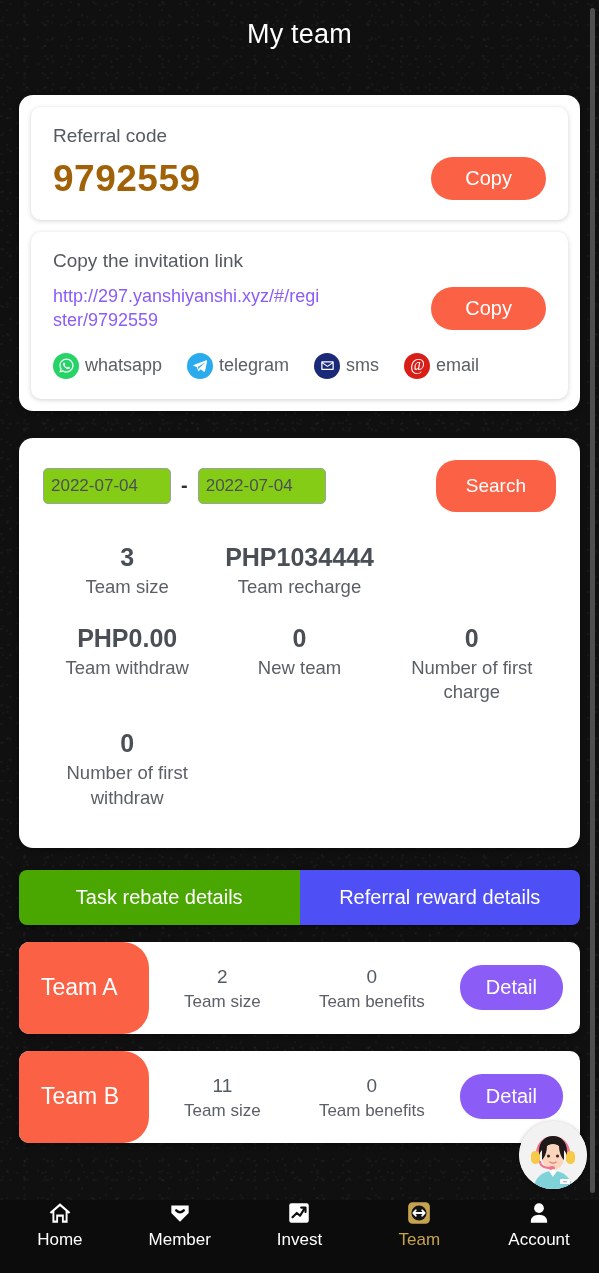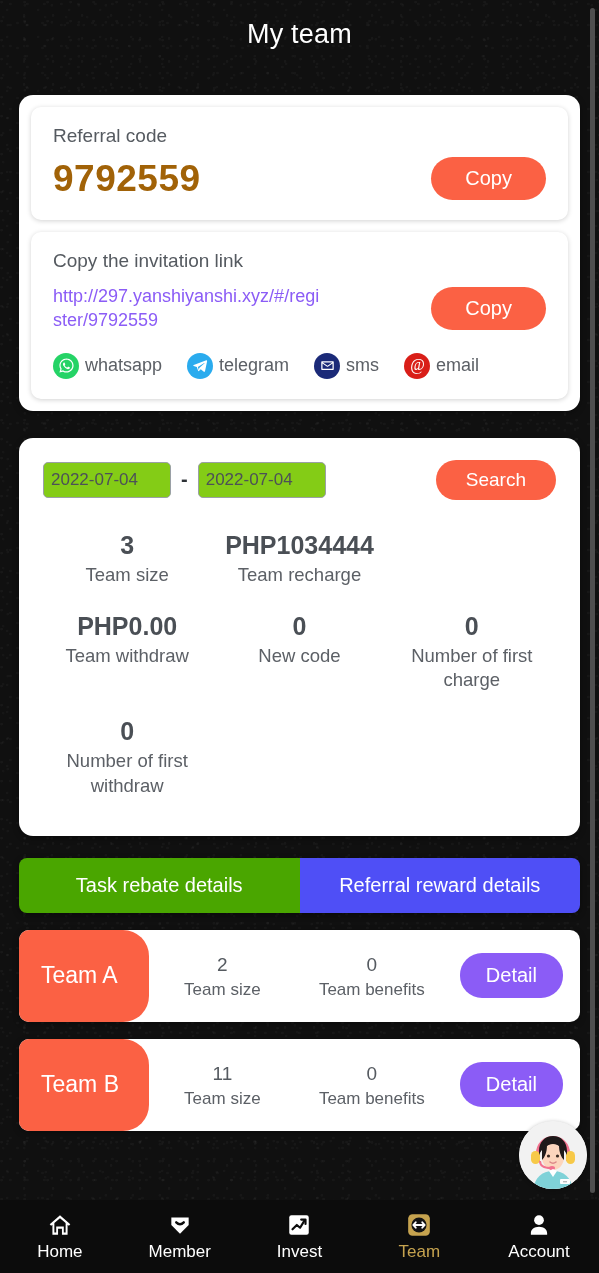--- a/index.html
+++ b/index.html
@@ -171,21 +171,21 @@
   }
   .dash { color: #2d3136; font-size: 20px; font-weight: bold; margin: 0 2px; }
   .btn-search {
     margin-left: auto;
     background: #fb6144;
     color: #fff;
     border: none;
     border-radius: 20px;
     font-family: inherit;
     font-size: 19px;
-    padding: 9px 30px;
+    padding: 15px 30px;
     cursor: pointer;
   }
 
   .stats-grid {
     display: grid;
     grid-template-columns: repeat(3, 1fr);
     row-gap: 24px;
     padding: 30px 10px 26px 10px;
   }
   .stat { text-align: center; padding: 0 6px; }
@@ -268,21 +268,21 @@
     flex: 0 0 auto;
   }
 
   
   .bottom-nav {
     position: absolute;
     left: 0; right: 0; bottom: 0;
     height: 73px;
     background: #0c0c0c;
     display: flex;
-    align-items: center;
+    align-items: flex-start;
     z-index: 4;
   }
   .nav-item {
     flex: 1;
     display: flex;
     flex-direction: column;
     align-items: center;
     justify-content: center;
     gap: 4px;
     cursor: pointer;
@@ -419,21 +419,21 @@
           <div class="stat-label">Team recharge</div>
         </div>
         <div class="stat"></div>
 
         <div class="stat">
           <div class="stat-value">PHP0.00</div>
           <div class="stat-label">Team withdraw</div>
         </div>
         <div class="stat">
           <div class="stat-value">0</div>
-          <div class="stat-label">New code</div>
+          <div class="stat-label">New team</div>
         </div>
         <div class="stat">
           <div class="stat-value">0</div>
           <div class="stat-label">Number of first charge</div>
         </div>
 
         <div class="stat">
           <div class="stat-value">0</div>
           <div class="stat-label">Number of first withdraw</div>
         </div>

